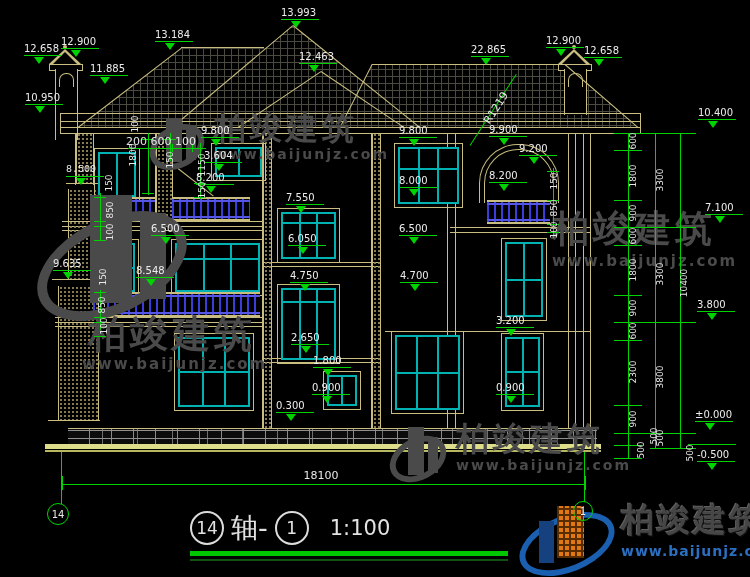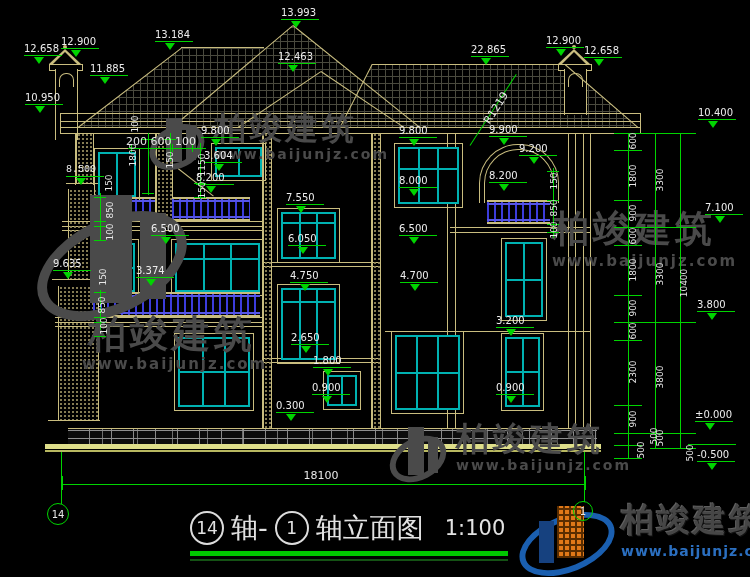--- a/index.html
+++ b/index.html
@@ -303,21 +303,21 @@
       <div class="abs greenl" style="left: 547px; top: 232px; width: 12px; height: 1px;"></div>
       <div class="abs greenl" style="left: 142px; top: 139px; width: 12px; height: 1px;"></div>
       <div class="abs greenl" style="left: 142px; top: 193px; width: 12px; height: 1px;"></div>
       <div class="abs greenl" style="left: 164px; top: 139px; width: 12px; height: 1px;"></div>
       <div class="abs greenl" style="left: 194px; top: 148px; width: 12px; height: 1px;"></div>
       <div class="abs greenl" style="left: 194px; top: 183px; width: 12px; height: 1px;"></div>
       <div class="abs greenl" style="left: 194px; top: 197px; width: 12px; height: 1px;"></div>
       <div class="abs greenl" style="left: 688px; top: 444px; width: 48px; height: 1px;"></div>
       <div class="emark" style="left: 281px; top: 8px;"><span>13.993</span><div class="eline"></div><div class="tri" style="top: 13px; left: 10px;"></div></div>
       <div class="emark" style="left: 155px; top: 30px;"><span>13.184</span><div class="eline"></div><div class="tri" style="top: 13px; left: 10px;"></div></div>
-      <div class="emark" style="left: 278px; top: 52px; text-align: right;"><span>12.463</span><div class="eline"></div><div class="tri" style="top: 13px; left: 10px;"></div></div>
+      <div class="emark" style="left: 299px; top: 52px; text-align: right;"><span>12.463</span><div class="eline"></div><div class="tri" style="top: 13px; left: 10px;"></div></div>
       <div class="emark" style="left: 61px; top: 37px;"><span>12.900</span><div class="eline"></div><div class="tri" style="top: 13px; left: 10px;"></div></div>
       <div class="emark" style="left: 24px; top: 44px;"><span>12.658</span><div class="eline"></div><div class="tri" style="top: 13px; left: 10px;"></div></div>
       <div class="emark" style="left: 90px; top: 64px;"><span>11.885</span><div class="eline"></div><div class="tri" style="top: 13px; left: 10px;"></div></div>
       <div class="emark" style="left: 25px; top: 93px;"><span>10.950</span><div class="eline"></div><div class="tri" style="top: 13px; left: 10px;"></div></div>
       <div class="emark" style="left: 471px; top: 45px;"><span>22.865</span><div class="eline"></div><div class="tri" style="top: 13px; left: 10px;"></div></div>
       <div class="emark" style="left: 546px; top: 36px;"><span>12.900</span><div class="eline"></div><div class="tri" style="top: 13px; left: 10px;"></div></div>
       <div class="emark" style="left: 584px; top: 46px;"><span>12.658</span><div class="eline"></div><div class="tri" style="top: 13px; left: 10px;"></div></div>
       <div class="emark" style="left: 201px; top: 126px;"><span>9.800</span><div class="eline"></div><div class="tri" style="top: 13px; left: 10px;"></div></div>
       <div class="emark" style="left: 399px; top: 126px;"><span>9.800</span><div class="eline"></div><div class="tri" style="top: 13px; left: 10px;"></div></div>
       <div class="emark" style="left: 489px; top: 125px;"><span>9.900</span><div class="eline"></div><div class="tri" style="top: 13px; left: 10px;"></div></div>
@@ -325,21 +325,21 @@
       <div class="emark" style="left: 204px; top: 151px;"><span>3.604</span><div class="eline"></div><div class="tri" style="top: 13px; left: 10px;"></div></div>
       <div class="emark" style="left: 196px; top: 173px;"><span>8.200</span><div class="eline"></div><div class="tri" style="top: 13px; left: 10px;"></div></div>
       <div class="emark" style="left: 489px; top: 171px;"><span>8.200</span><div class="eline"></div><div class="tri" style="top: 13px; left: 10px;"></div></div>
       <div class="emark" style="left: 399px; top: 176px;"><span>8.000</span><div class="eline"></div><div class="tri" style="top: 13px; left: 10px;"></div></div>
       <div class="emark" style="left: 66px; top: 165px; font-family: Liberation Mono, monospace;"><span>8.500</span><div class="eline"></div><div class="tri" style="top: 13px; left: 10px;"></div></div>
       <div class="emark" style="left: 286px; top: 193px;"><span>7.550</span><div class="eline"></div><div class="tri" style="top: 13px; left: 10px;"></div></div>
       <div class="emark" style="left: 288px; top: 234px;"><span>6.050</span><div class="eline"></div><div class="tri" style="top: 13px; left: 10px;"></div></div>
       <div class="emark" style="left: 151px; top: 224px;"><span>6.500</span><div class="eline"></div><div class="tri" style="top: 13px; left: 10px;"></div></div>
       <div class="emark" style="left: 399px; top: 224px;"><span>6.500</span><div class="eline"></div><div class="tri" style="top: 13px; left: 10px;"></div></div>
       <div class="emark" style="left: 53px; top: 259px;"><span>9.635</span><div class="eline"></div><div class="tri" style="top: 13px; left: 10px;"></div></div>
-      <div class="emark" style="left: 136px; top: 266px;"><span>3.374</span><div class="eline"></div><div class="tri" style="top: 13px; left: 10px;"></div></div>
+      <div class="emark" style="left: 136px; top: 266px;"><span>8.548</span><div class="eline"></div><div class="tri" style="top: 13px; left: 10px;"></div></div>
       <div class="emark" style="left: 290px; top: 271px;"><span>4.750</span><div class="eline"></div><div class="tri" style="top: 13px; left: 10px;"></div></div>
       <div class="emark" style="left: 400px; top: 271px;"><span>4.700</span><div class="eline"></div><div class="tri" style="top: 13px; left: 10px;"></div></div>
       <div class="emark" style="left: 496px; top: 316px;"><span>3.200</span><div class="eline"></div><div class="tri" style="top: 13px; left: 10px;"></div></div>
       <div class="emark" style="left: 291px; top: 333px;"><span>2.650</span><div class="eline"></div><div class="tri" style="top: 13px; left: 10px;"></div></div>
       <div class="emark" style="left: 313px; top: 356px;"><span>1.800</span><div class="eline"></div><div class="tri" style="top: 13px; left: 10px;"></div></div>
       <div class="emark" style="left: 312px; top: 383px;"><span>0.900</span><div class="eline"></div><div class="tri" style="top: 13px; left: 10px;"></div></div>
       <div class="emark" style="left: 496px; top: 383px;"><span>0.900</span><div class="eline"></div><div class="tri" style="top: 13px; left: 10px;"></div></div>
       <div class="emark" style="left: 276px; top: 401px;"><span>0.300</span><div class="eline"></div><div class="tri" style="top: 13px; left: 10px;"></div></div>
       <div class="emark" style="left: 698px; top: 108px;"><span>10.400</span><div class="eline"></div><div class="tri" style="top: 13px; left: 10px;"></div></div>
       <div class="emark" style="left: 705px; top: 203px;"><span>7.100</span><div class="eline"></div><div class="tri" style="top: 13px; left: 10px;"></div></div>
@@ -390,21 +390,20 @@
     </div>
 
   <div class="titleblock" style="left:190px;top:510px;gap:7px">
     <div class="tcirc">
         <span>14</span>
       </div>
     <span style="font-size:27px">轴-</span>
     <div class="tcirc">
         <span>1</span>
       </div>
-    <span style="font-size:27px">轴立面图</span>
     <span style="font-size:21px;margin-left:14px">1:100</span>
   </div>
   <div class="abs" style="left:190px;top:551px;width:318px;height:5px;background:#00c800;z-index:40"></div>
   <div class="abs" style="left:190px;top:559px;width:318px;height:2px;background:#145214;z-index:40"></div>
 
   <div class="abs" style="left:515px;top:498px;z-index:40;display:flex;align-items:flex-start;gap:6px">
     <div style="position:relative;width:100px;height:72px">
       <div class="abs" style="left:2px;top:18px;width:88px;height:44px;border:6px solid #1a5fb0;border-radius:50%;transform:rotate(-22deg)"></div>
       <div class="abs" style="left:42px;top:8px;width:27px;height:52px;background:#e07818;background-image:repeating-linear-gradient(0deg,#5a2d00 0 2px,transparent 2px 6px),repeating-linear-gradient(90deg,#5a2d00 0 2px,transparent 2px 6px)"></div>
       <div class="abs" style="left:24px;top:23px;width:15px;height:42px;background:#16417f"></div>

